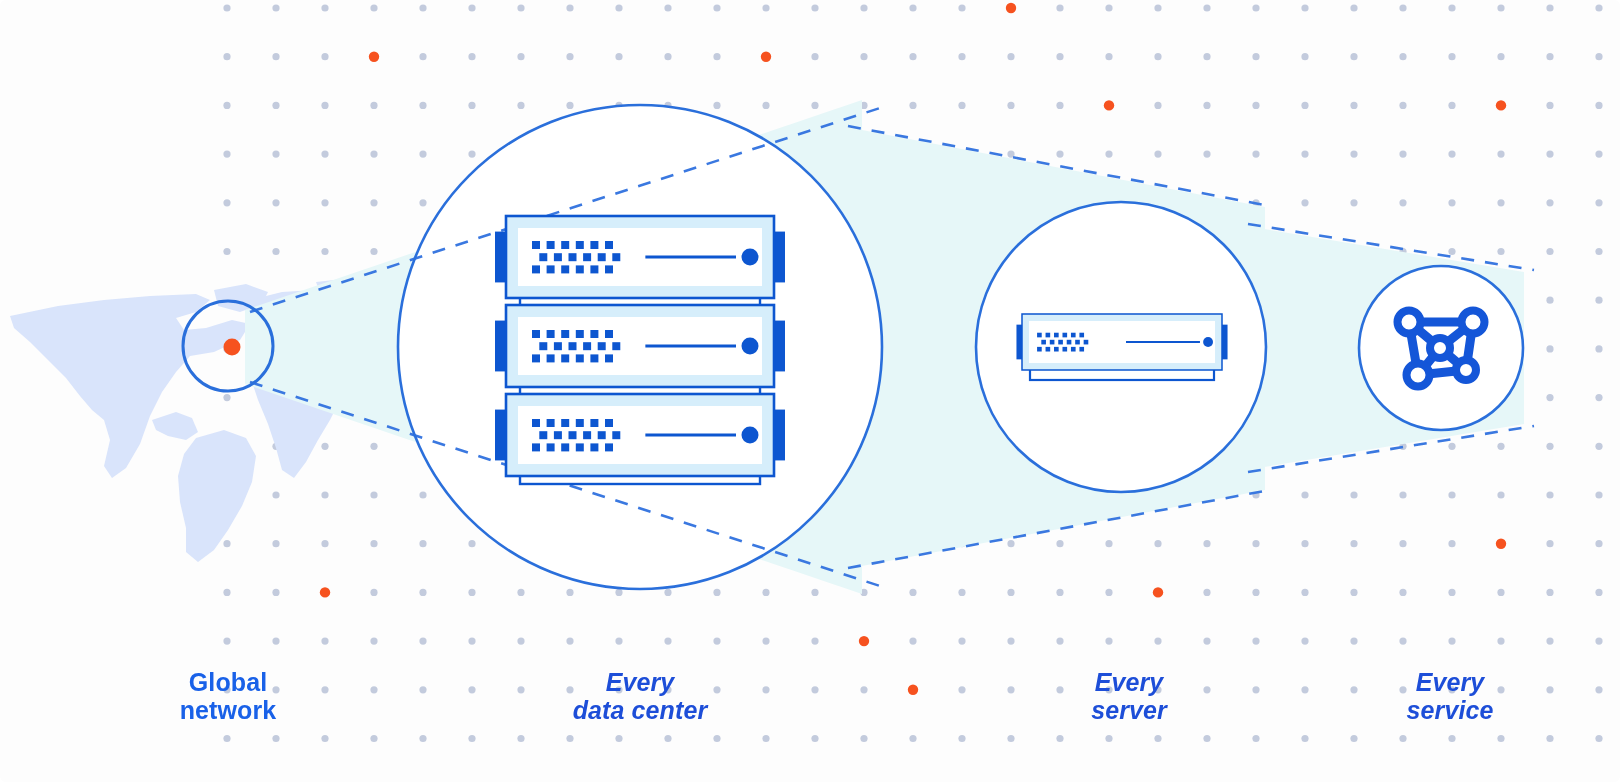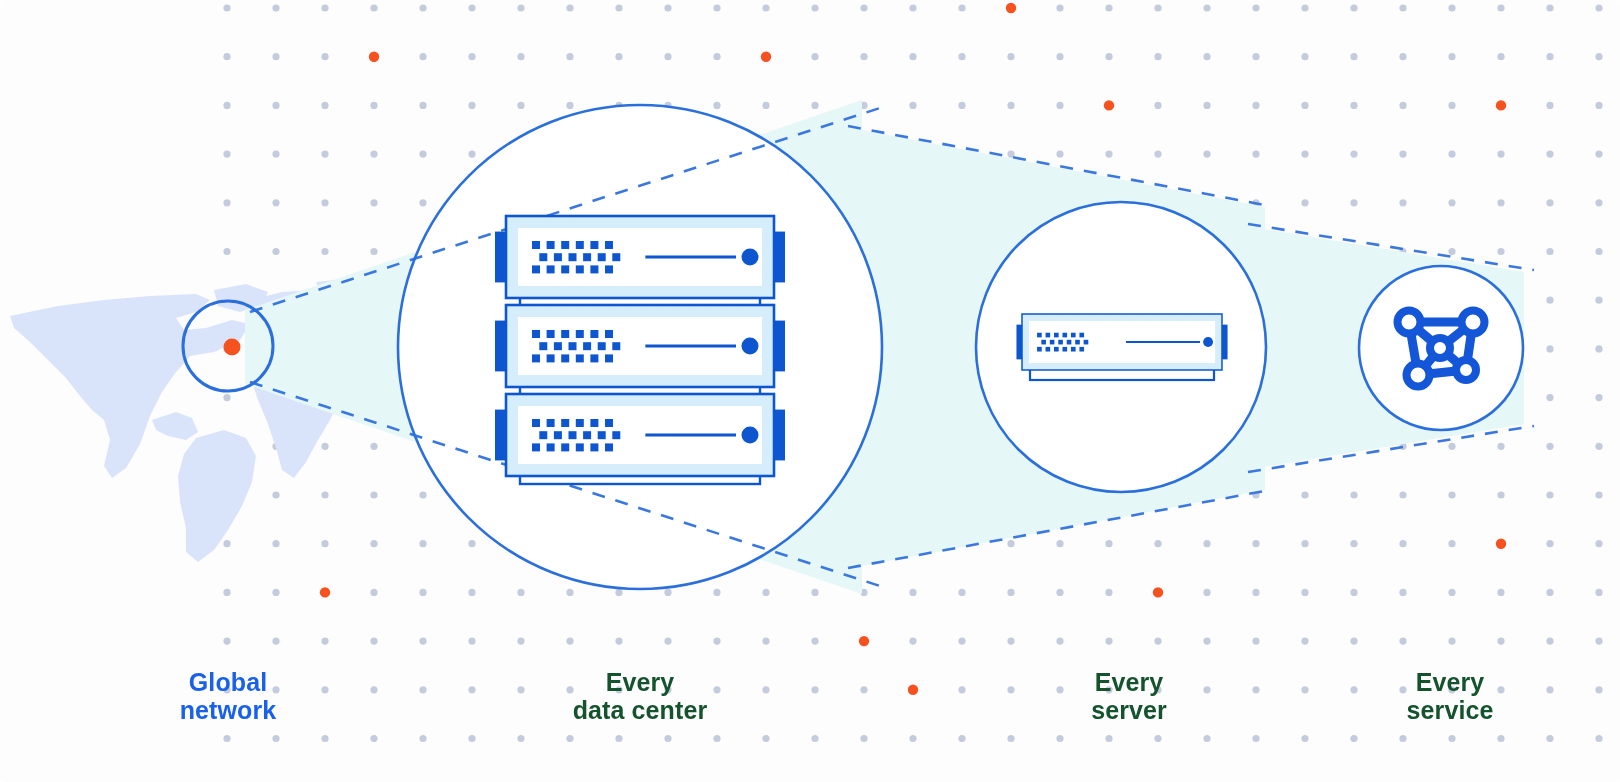--- a/index.html
+++ b/index.html
@@ -14,21 +14,21 @@
   #stage svg{position:absolute;top:0;left:0;width:1620px;height:782px;display:block;}
   .lbl{
     position:absolute;
     text-align:center;
     font-size:25px;
     line-height:1.12;
     font-weight:700;
     letter-spacing:0.1px;
     white-space:pre;
   }
-  .lbl.dark{color:#14532d;}
+  .lbl.dark{color:#1d4ed8;font-style:italic;}
   .lbl.blue{color:#1961e8;}
 </style>
 </head>
 <body>
 
 <div id="stage">
 
   <svg viewBox="0 0 1620 782" xmlns="http://www.w3.org/2000/svg">
     <defs>
 

